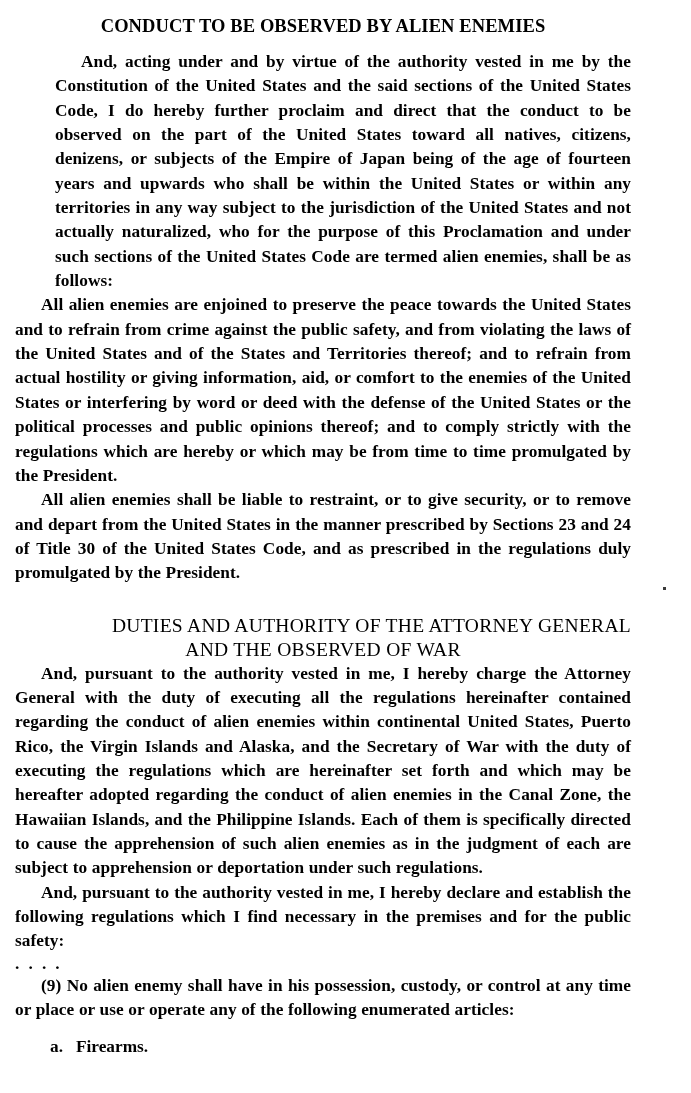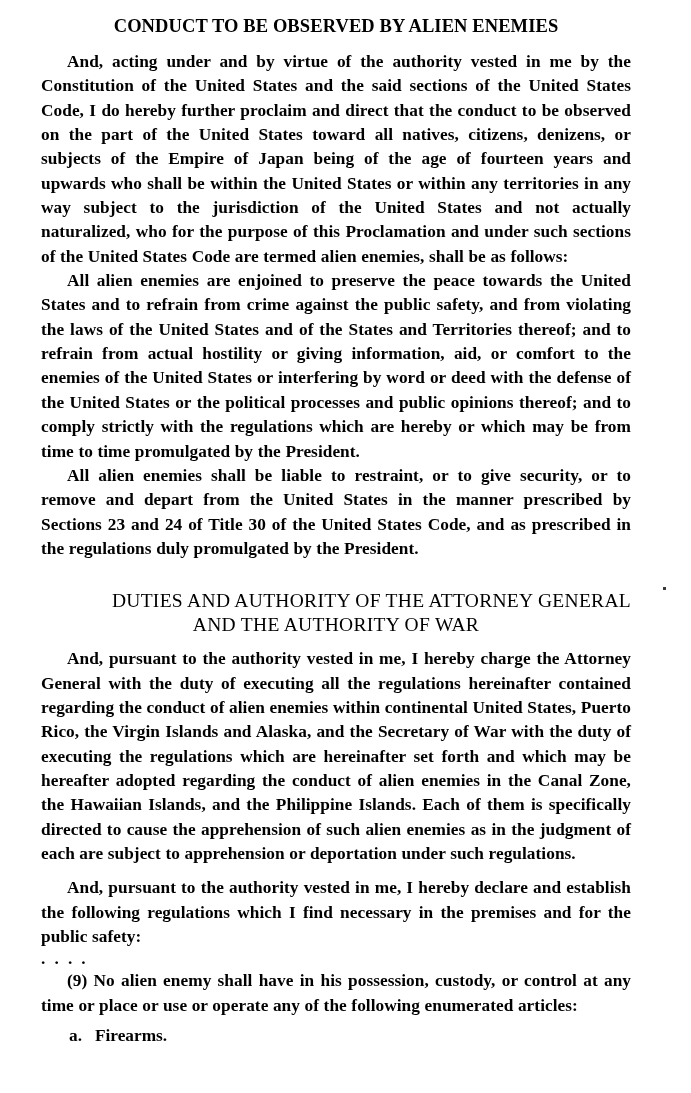--- a/index.html
+++ b/index.html
@@ -15,21 +15,21 @@
     font-family: "Liberation Serif", "DejaVu Serif", serif;
     color: #000000;
     -webkit-font-smoothing: none;
   }
   .page {
     position: relative;
     width: 654px;
     height: 1093px;
     background: #ffffff;
     box-sizing: border-box;
-    padding: 0 23px 0 41px;
+    padding: 0 23px 0 15px;
   }
 
   
   .heading {
     text-align: center;
     font-weight: 400;
     font-size: 19.5px;
     line-height: 24px;
     letter-spacing: 0.3px;
     white-space: nowrap;
@@ -62,33 +62,33 @@
   .ellipsis-line {
     margin: 0;
     font-size: 17.3px;
     line-height: 20px;
     font-weight: 700;
     letter-spacing: 2.4px;
     text-indent: 0;
   }
 
   .sub-item {
-    margin: 6px;
+    margin: 13px;
     font-size: 17.3px;
     line-height: 24.35px;
     font-weight: 700;
     text-indent: 22px;
     text-align: left;
   }
   .sub-item .marker {
     display: inline;
   }
   .gap-top-2 { margin-top: 28px; text-align: right; }
-  .gap-top-3 { margin-top: 12px; }
-  .gap-top-4 { margin-top: 10px; }
+  .gap-top-3 { margin-top: 12px; margin-left: 40px; }
+  .gap-top-4 { }
 
   .speck {
     position: absolute;
     left: 663px;
     top: 587px;
     width: 3px;
     height: 3px;
     background: #3a3a3a;
   }
 
@@ -104,21 +104,21 @@
 
   <div class="heading heading-block h-strong">CONDUCT TO BE OBSERVED BY ALIEN ENEMIES</div>
 
   <p class="para indent gap-top-3">And, acting under and by virtue of the authority vested in me by the Constitution of the United States and the said sections of the United States Code, I do hereby further proclaim and direct that the conduct to be observed on the part of the United States toward all natives, citizens, denizens, or subjects of the Empire of Japan being of the age of fourteen years and upwards who shall be within the United States or within any territories in any way subject to the jurisdiction of the United States and not actually naturalized, who for the purpose of this Proclamation and under such sections of the United States Code are termed alien enemies, shall be as follows:</p>
 
   <p class="para indent">All alien enemies are enjoined to preserve the peace towards the United States and to refrain from crime against the public safety, and from violating the laws of the United States and of the States and Territories thereof; and to refrain from actual hostility or giving information, aid, or comfort to the enemies of the United States or interfering by word or deed with the defense of the United States or the political processes and public opinions thereof; and to comply strictly with the regulations which are hereby or which may be from time to time promulgated by the President.</p>
 
   <p class="para indent">All alien enemies shall be liable to restraint, or to give security, or to remove and depart from the United States in the manner prescribed by Sections 23 and 24 of Title 30 of the United States Code, and as prescribed in the regulations duly promulgated by the President.</p>
 
   <div class="heading heading-block gap-top-2">DUTIES AND AUTHORITY OF THE ATTORNEY GENERAL</div>
-  <div class="heading heading-block">AND THE AUTHORITY OF WAR</div>
+  <div class="heading heading-block">AND THE OBSERVED OF WAR</div>
 
   <p class="para indent gap-top-4">And, pursuant to the authority vested in me, I hereby charge the Attorney General with the duty of executing all the regulations hereinafter contained regarding the conduct of alien enemies within continental United States, Puerto Rico, the Virgin Islands and Alaska, and the Secretary of War with the duty of executing the regulations which are hereinafter set forth and which may be hereafter adopted regarding the conduct of alien enemies in the Canal Zone, the Hawaiian Islands, and the Philippine Islands. Each of them is specifically directed to cause the apprehension of such alien enemies as in the judgment of each are subject to apprehension or deportation under such regulations.</p>
 
 
   <p class="para indent gap-top-4">And, pursuant to the authority vested in me, I hereby declare and establish the following regulations which I find necessary in the premises and for the public safety:</p>
 
   <p class="ellipsis-line">. . . .</p>
 
   <p class="para indent">(9)  No alien enemy shall have in his possession, custody, or control at any time or place or use or operate any of the following enumerated articles:</p>
 

